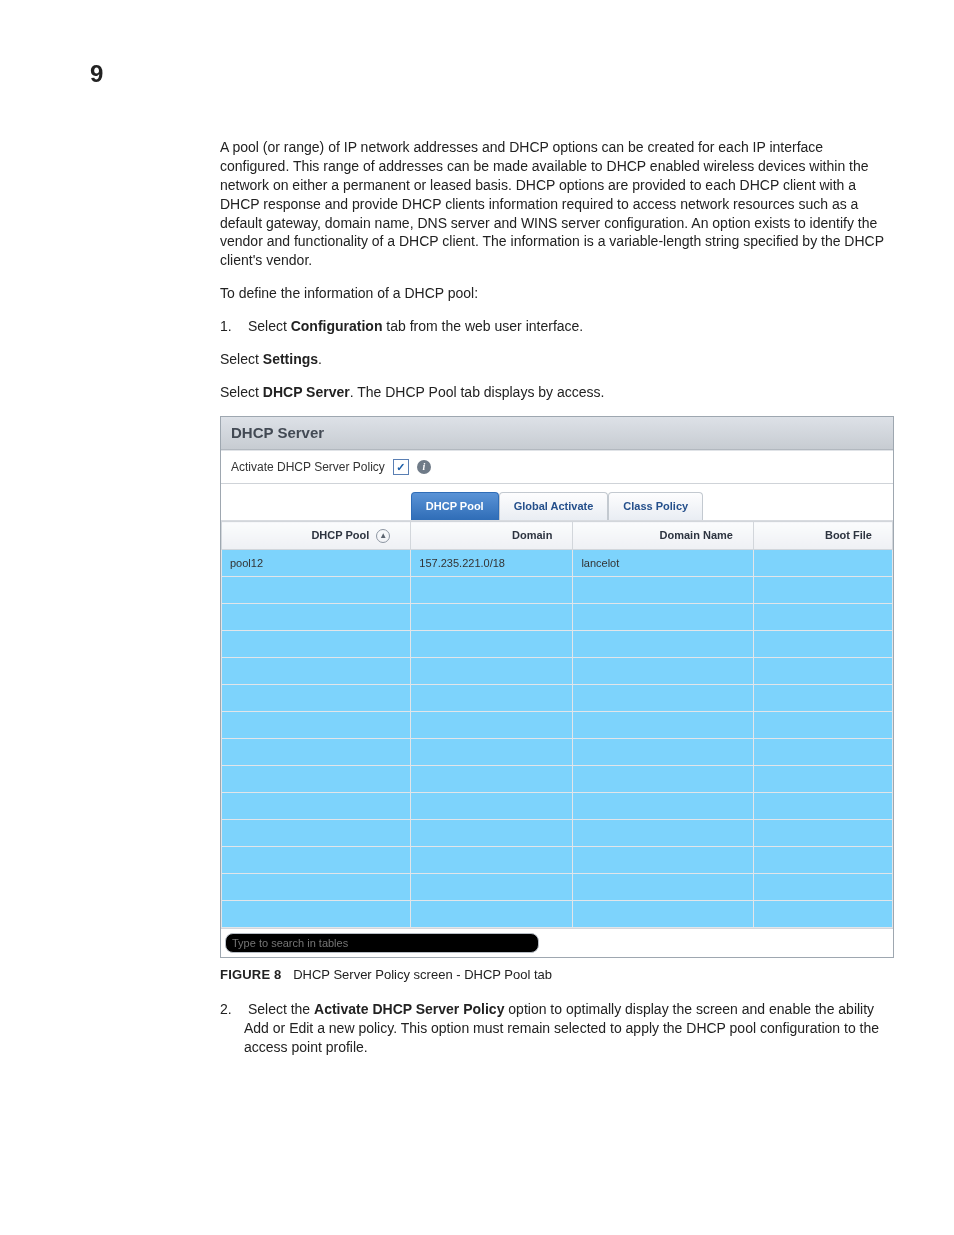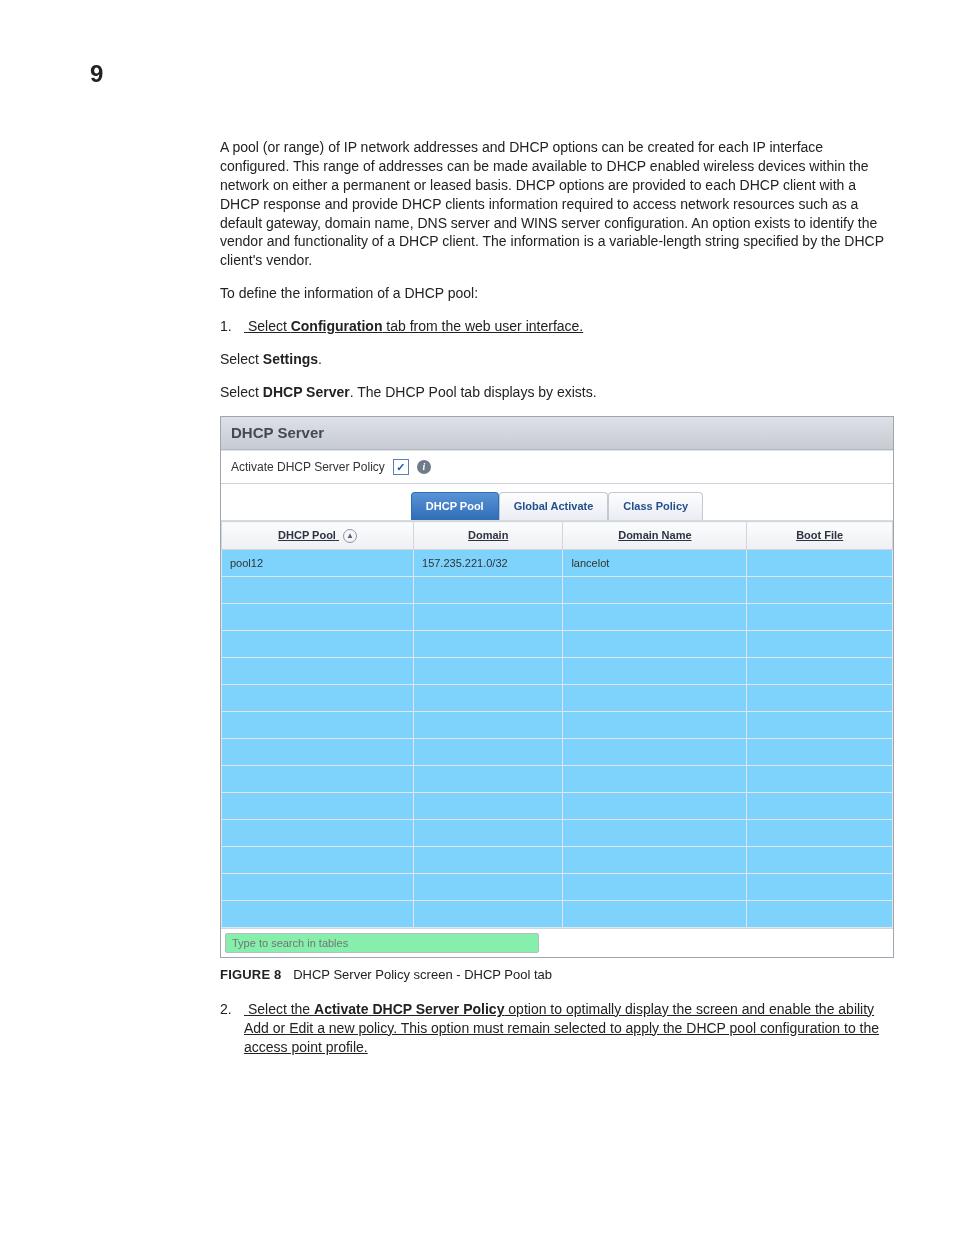--- a/index.html
+++ b/index.html
@@ -21,21 +21,21 @@
     font-size: 24px;
     font-weight: 600;
     margin-bottom: 50px;
   }
   .content {
     margin-left: 130px;
     line-height: 1.35;
   }
   .content p { margin: 0 0 14px 0; }
   .bold { font-weight: 700; }
-  .step { margin: 0 0 14px 0; padding-left: 24px; text-decoration: underline; }
+  .step { margin: 0 0 14px 0; padding-left: 24px; }
   .step-num { display: inline-block; width: 24px; margin-left: -24px; }
 
   
   .shot {
     margin: 10px 0 8px 0;
     border: 1px solid #9ea7b0;
     background: #cfd4da;
   }
   .shot-title {
     padding: 6px 10px;
@@ -105,27 +105,26 @@
     border-color: #2f6db7;
   }
   .table-wrap { background: #fff; }
   table.grid {
     width: 100%;
     border-collapse: collapse;
     font-size: 11px;
     color: #333;
   }
   table.grid th {
-    text-align: center;
-    font-weight: 700;
-    padding: 6px 26px;
+    text-align: right;
+    font-weight: 700;
+    padding: 6px 20px;
     background: linear-gradient(#fbfcfd, #eef0f4);
     border: 1px solid #d2d6db;
     color: #2d3440;
-    text-decoration: underline;
   }
   table.grid td {
     padding: 5px 8px;
     border: 1px solid #e2e5e9;
     height: 16px;
     background: #7dd3fc;
   }
   .sort-ic {
     display:inline-flex;
     width:12px; height:12px;
@@ -138,27 +137,27 @@
     margin-left:4px;
     vertical-align:middle;
   }
   .search-row {
     display: flex;
     border-top: 1px solid #d2d6db;
     background:#fff;
   }
   .search-row input {
     border: 1px solid #b7bdc5;
-    border-radius: 2px;
+    border-radius: 8px;
     font-size: 11px;
     color: #666;
     padding: 3px 6px;
     margin: 4px;
     width: 300px;
-    background:#86efac;
+    background:#000000;
   }
   .footer-bar {
     background: linear-gradient(#d9dde2, #c5cad0);
     border-top: 1px solid #b2b8bf;
     padding: 4px 8px;
     display: flex;
     justify-content: flex-end;
   }
   .btn-add {
     font-size: 11px;
@@ -191,21 +190,21 @@
     <p class="step">
       <span class="step-num">1.</span>
       <span>Select </span><span class="bold">Configuration</span><span> tab from the web user interface.</span>
     </p>
 
     <p>
       <span>Select </span><span class="bold">Settings</span><span>.</span>
     </p>
 
     <p>
-      <span>Select </span><span class="bold">DHCP Server</span><span>. The DHCP Pool tab displays by exists.</span>
+      <span>Select </span><span class="bold">DHCP Server</span><span>. The DHCP Pool tab displays by access.</span>
     </p>
 
     <div class="shot">
       <div class="shot-title">DHCP Server</div>
 
       <div class="activate-row">
         <span>Activate DHCP Server Policy</span>
         <span class="chk">✓</span>
         <span class="info-ic">i</span>
       </div>
@@ -225,21 +224,21 @@
                 <span class="sort-ic">▲</span>
               </th>
               <th>Domain</th>
               <th>Domain Name</th>
               <th>Boot File</th>
             </tr>
           </thead>
           <tbody id="grid-body">
               <tr>
                 <td>pool12</td>
-                <td>157.235.221.0/32</td>
+                <td>157.235.221.0/18</td>
                 <td>lancelot</td>
                 <td></td>
               </tr>
               <tr>
                 <td>&nbsp;</td>
                 <td>&nbsp;</td>
                 <td>&nbsp;</td>
                 <td>&nbsp;</td>
               </tr>
               <tr>

